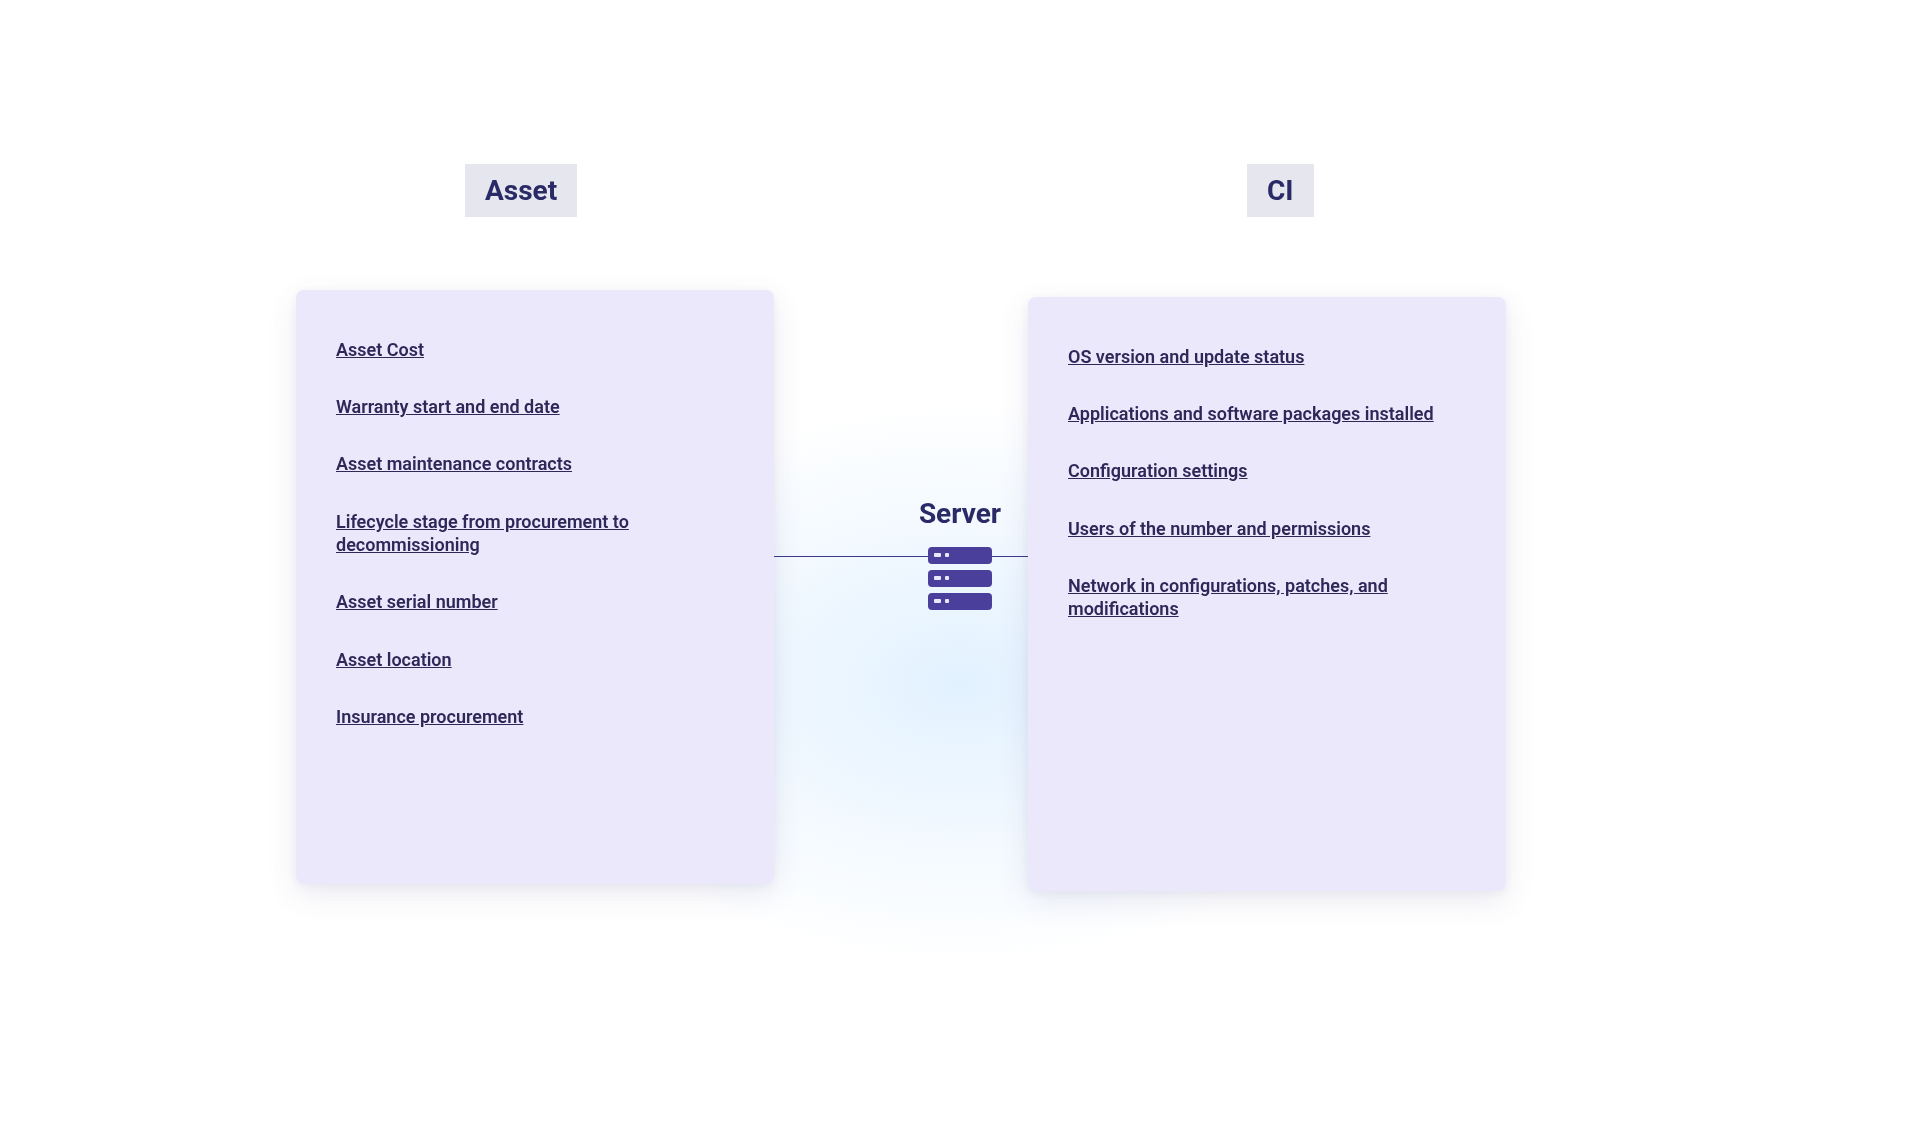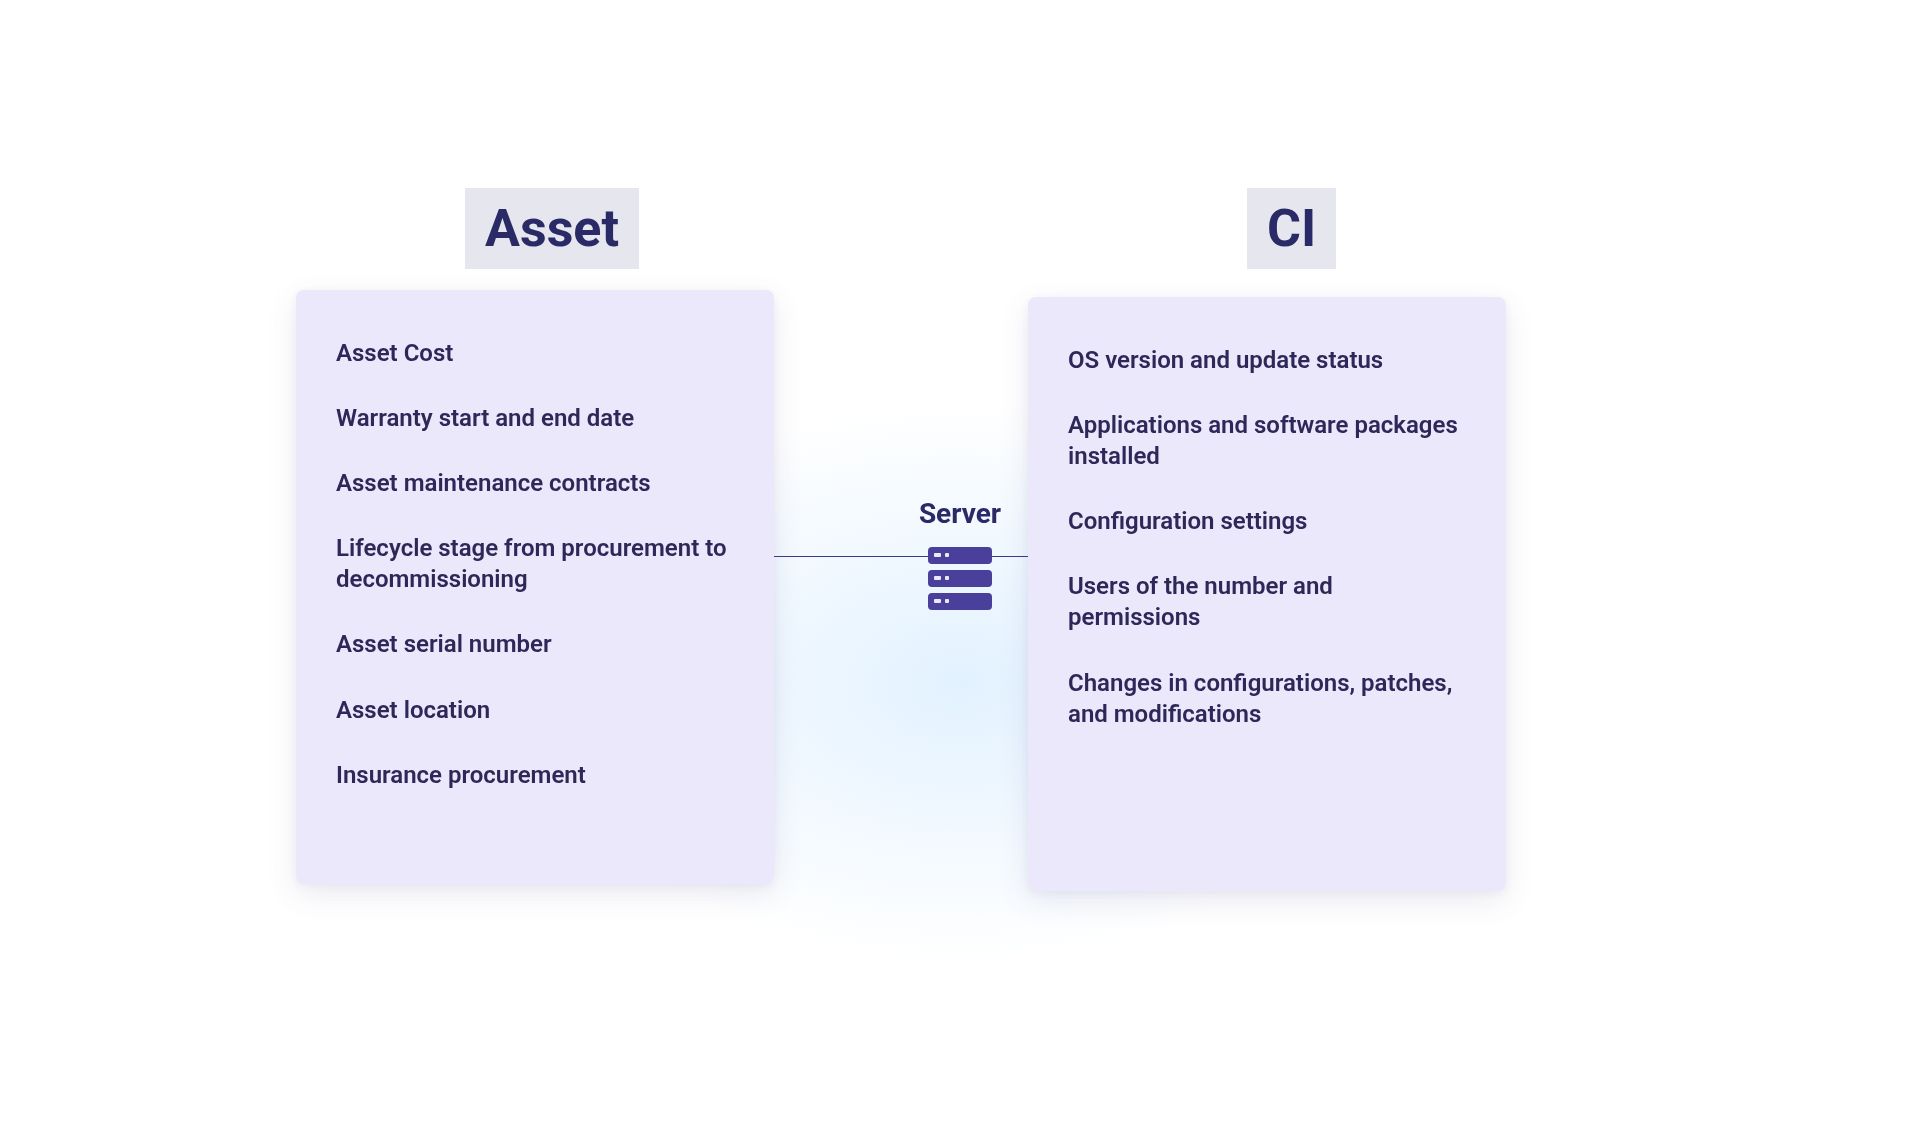--- a/index.html
+++ b/index.html
@@ -19,49 +19,50 @@
     position: absolute;
     left: 50%;
     top: 50%;
     transform: translate(-50%, -50%);
     width: 1520px;
     height: 900px;
   }
 
   .heading {
     position: absolute;
-    top: 68px;
+    top: 44px;
     background: #e6e6ef;
     color: #2a2a66;
     font-weight: 700;
-    font-size: 52px;
+    font-size: 28px;
     padding: 10px 20px;
   }
   .heading.asset { left: 265px; }
   .heading.ci   { left: 1047px; }
 
   .card {
     position: absolute;
     top: 170px;
     width: 478px;
     min-height: 594px;
     background: #ece8fb;
     border-radius: 8px;
     box-shadow: 0 10px 30px rgba(90, 80, 140, 0.12), 0 2px 8px rgba(90, 80, 140, 0.06);
     padding: 48px 40px 48px 40px;
     color: #2e2859;
   }
   .card.left  { left: 96px; }
   .card.right { left: 828px; margin-top: 7px; }
 
   .card .item {
-    font-size: 24px;
+    font-size: 18px;
     font-weight: 600;
     line-height: 1.3;
     margin-bottom: 34px;
+    text-decoration: underline;
   }
   .card .item:last-child { margin-bottom: 0; }
 
   .connector {
     position: absolute;
     top: 436px;
     left: 574px;
     width: 254px;
     height: 1px;
     background: #3b3a8a;
@@ -149,16 +150,16 @@
     <div class="item">Asset serial number</div>
     <div class="item">Asset location</div>
     <div class="item">Insurance procurement</div>
   </div>
 
   <div class="card right">
     <div class="item">OS version and update status</div>
     <div class="item">Applications and software packages installed</div>
     <div class="item">Configuration settings</div>
     <div class="item">Users of the number and permissions</div>
-    <div class="item">Changes in configurations, patches, and modifications</div>
+    <div class="item">Network in configurations, patches, and modifications</div>
   </div>
 
 </div>
 
 </body></html>

